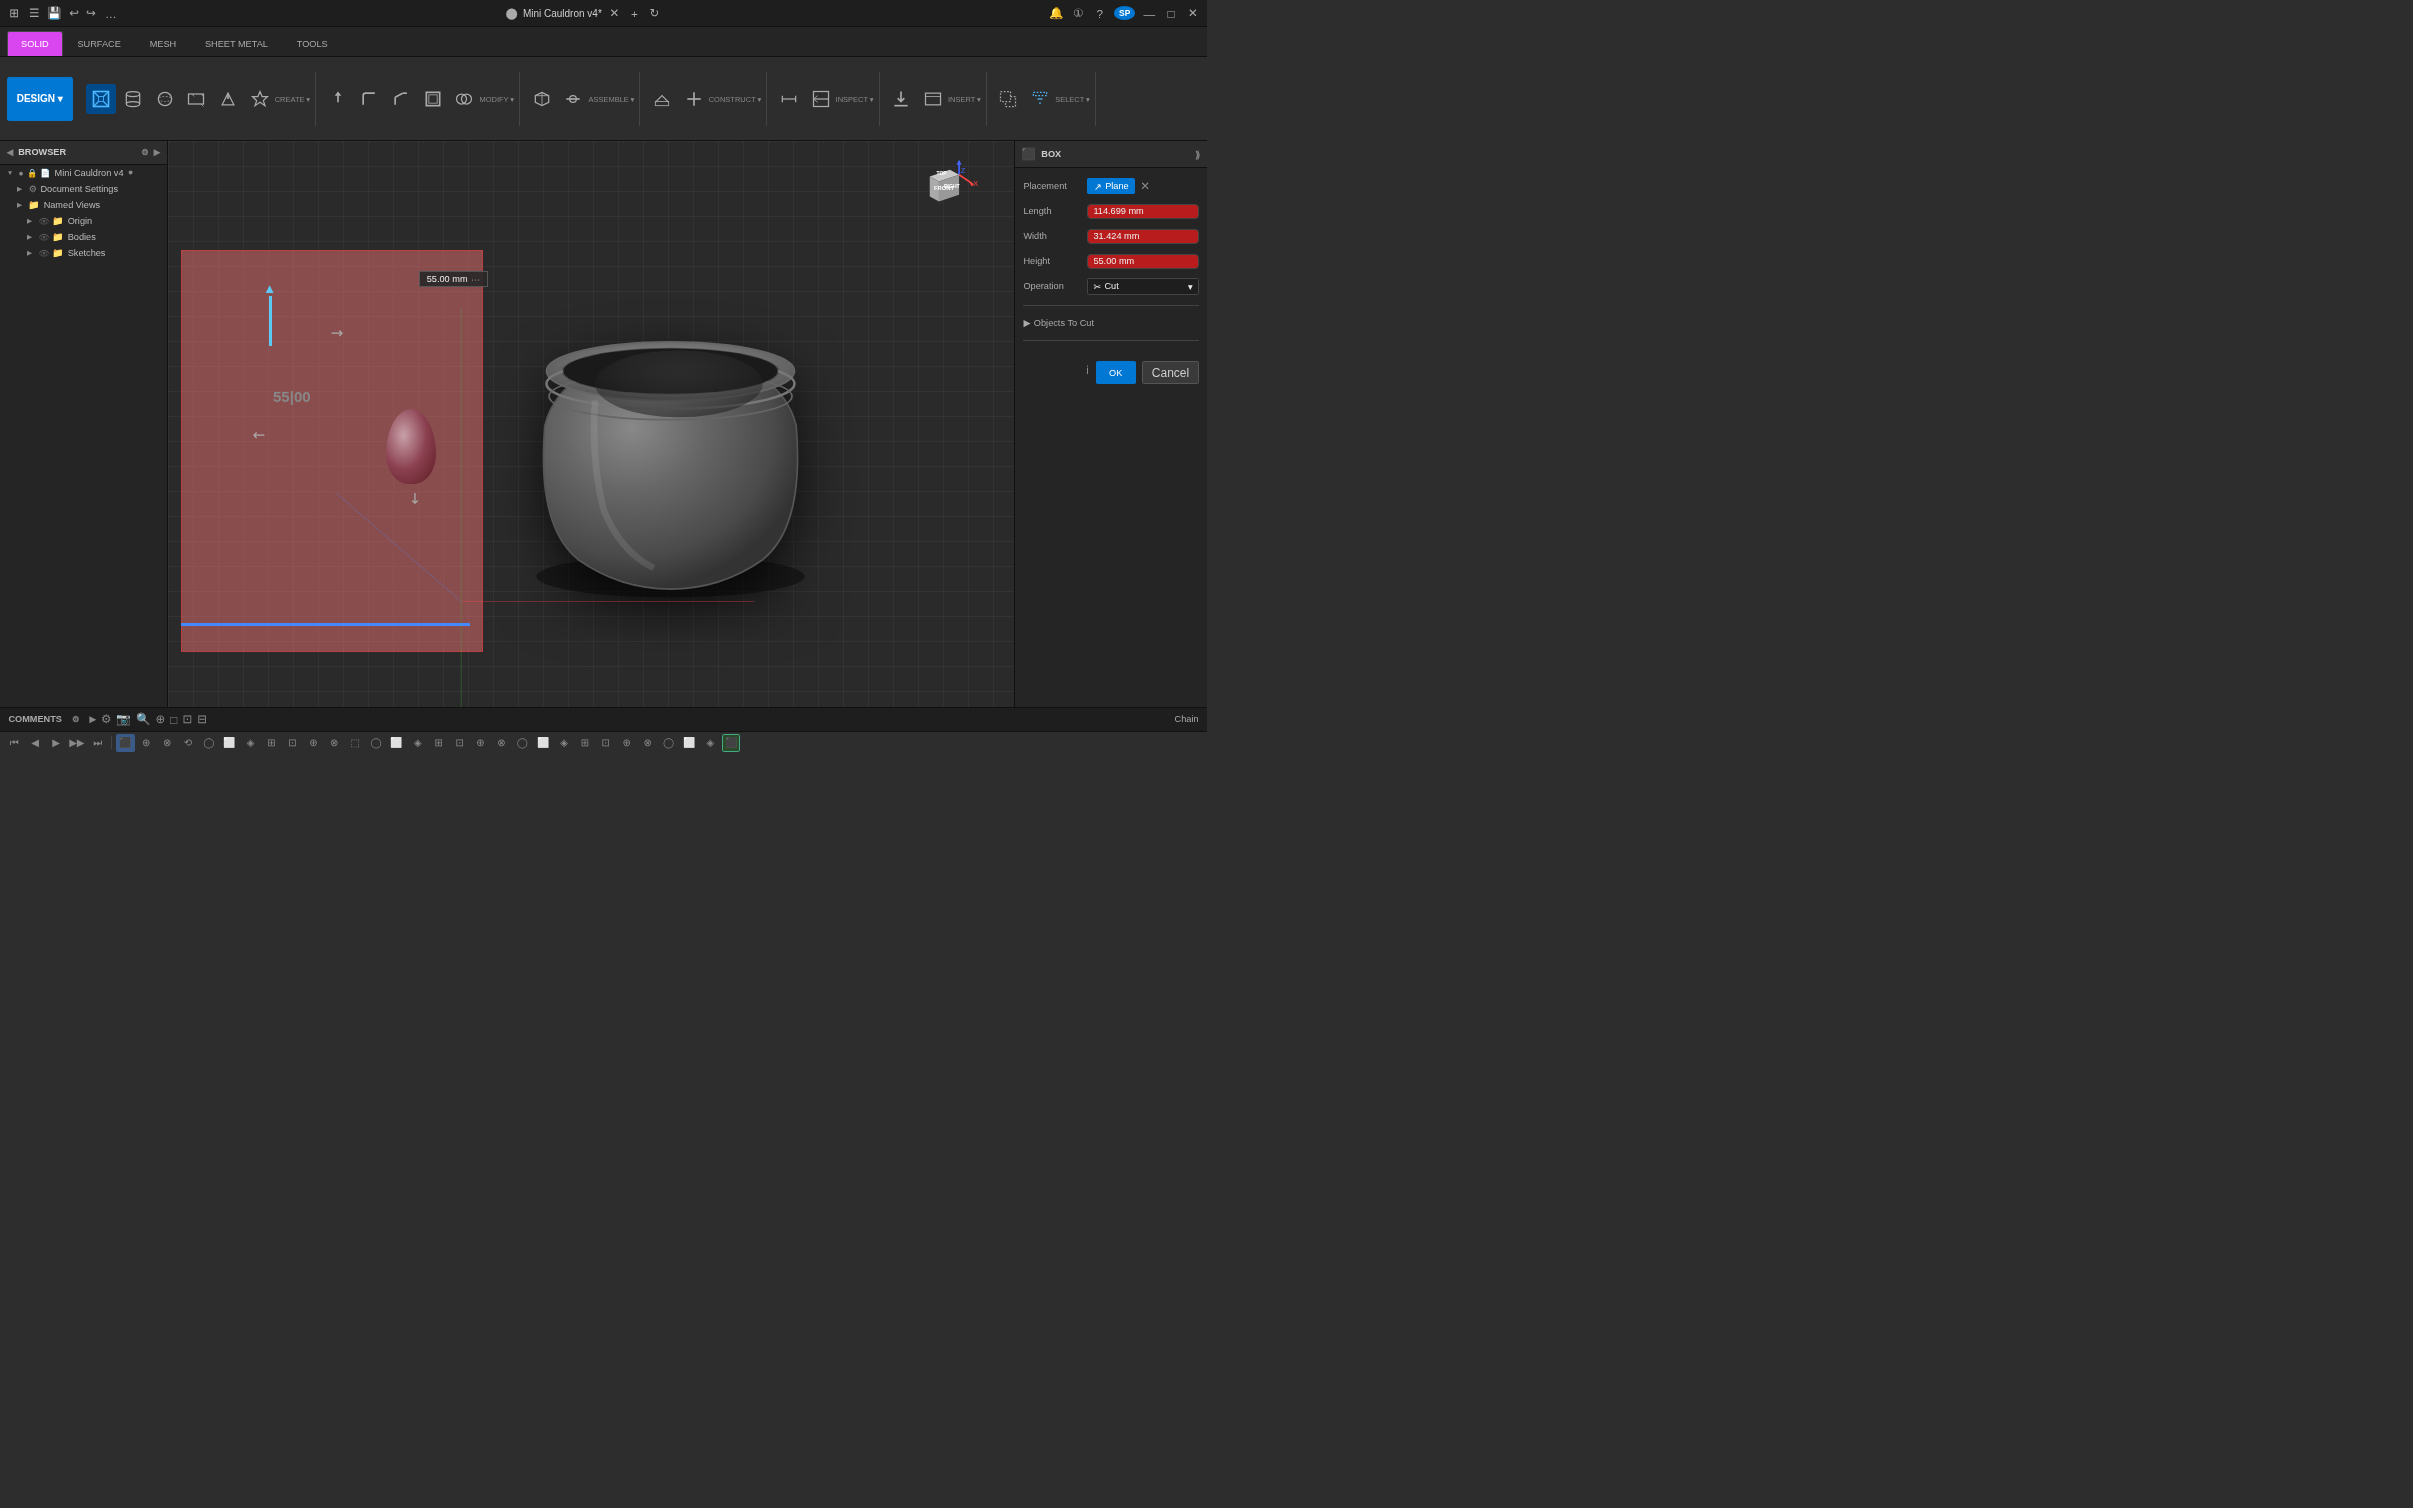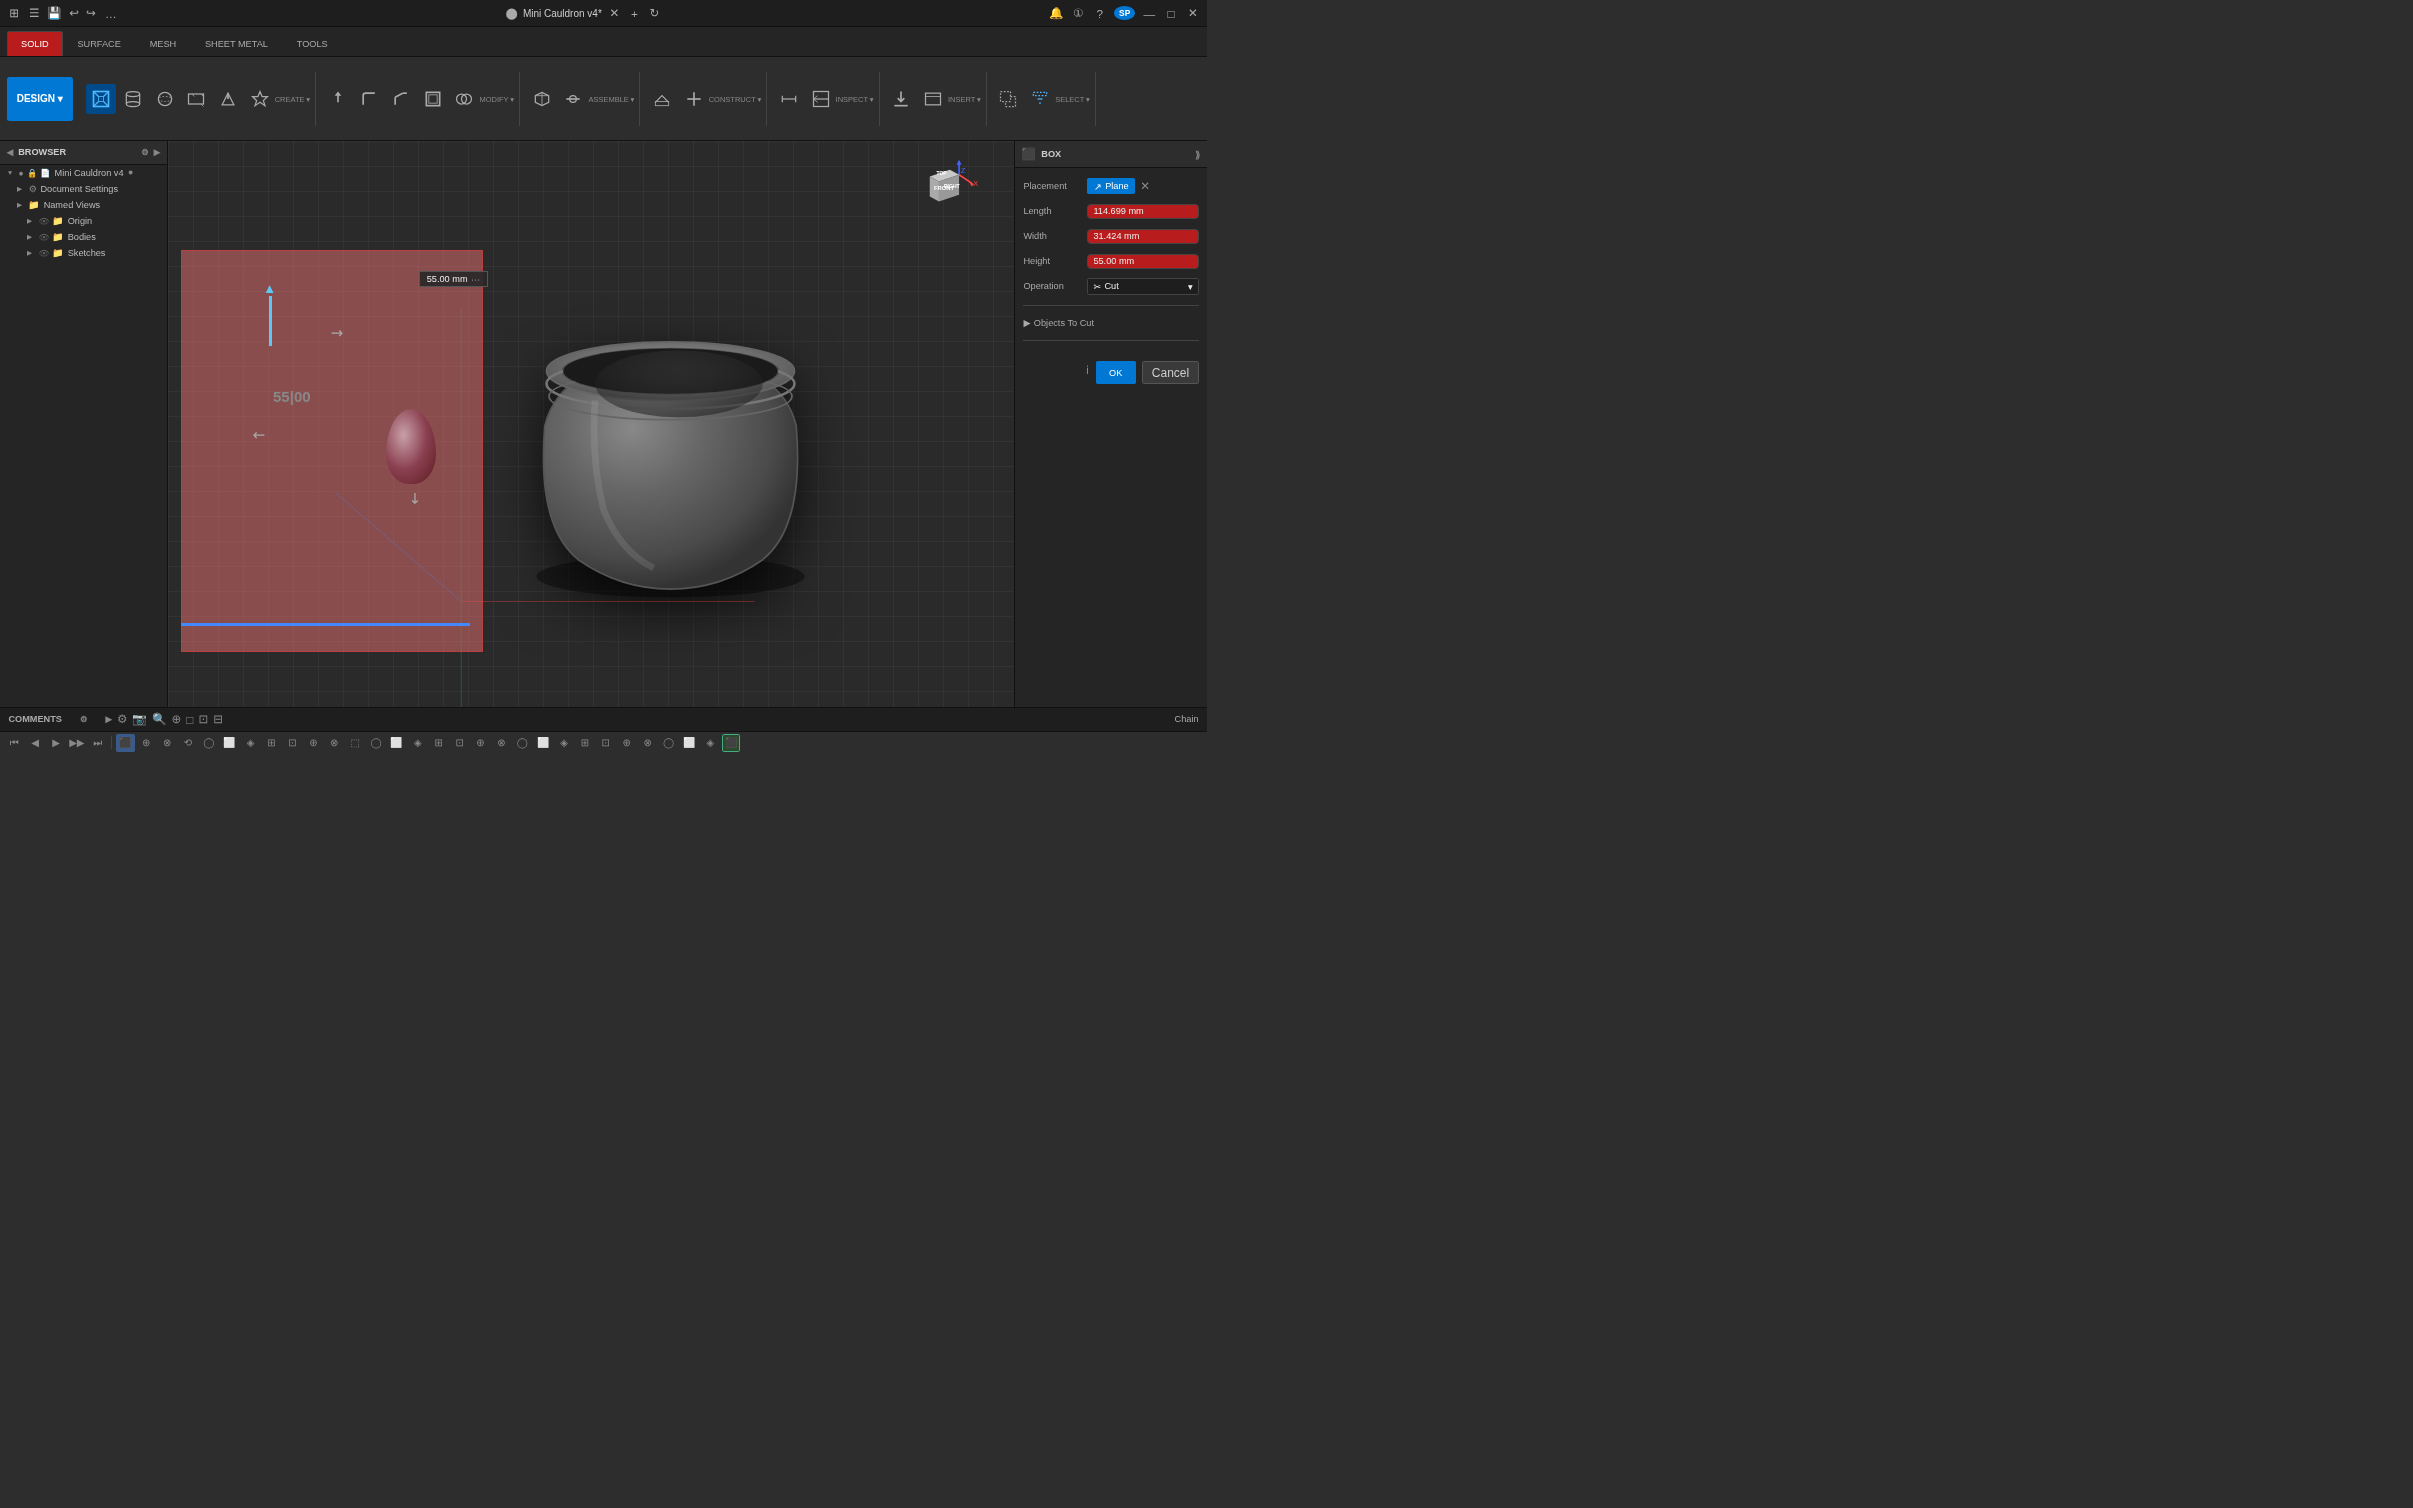--- a/index.html
+++ b/index.html
@@ -39,21 +39,21 @@
       gap: 5px;
       font-size: 9.2px;
       cursor: pointer;
       border: 0.8px solid transparent;
       border-bottom: none;
       border-radius: 2.5px 2.5px 0 0;
       color: #aaa;
       background: transparent;
     }
     .tab.active {
-      background: #b91c1c;
+      background: #d946ef;
       border-color: #444;
       color: #fff;
     }
 
     
     #ribbon {
       height: 84px;
       background: #2d2d2d;
       display: flex;
       flex-direction: column;
@@ -401,21 +401,21 @@
       height: 23.5px;
       background: #1e1e1e;
       border-top: 0.8px solid #111;
       display: flex;
       align-items: center;
       padding: 0 8.4px;
       gap: 5px;
       font-size: 9.2px;
       color: #888;
     }
-    #statusbar-left { display: flex; align-items: center; gap: 18px; font-weight: bold; color: #aaa; }
+    #statusbar-left { display: flex; align-items: center; gap: 10px; font-weight: bold; color: #aaa; }
     #statusbar-right { margin-left: auto; color: #aaa; }
     .status-icon { font-size: 11.7px; cursor: pointer; }
 
     
     #bottom-toolbar {
       height: 23.5px;
       background: #2d2d2d;
       border-top: 0.8px solid #111;
       display: flex;
       align-items: center;

